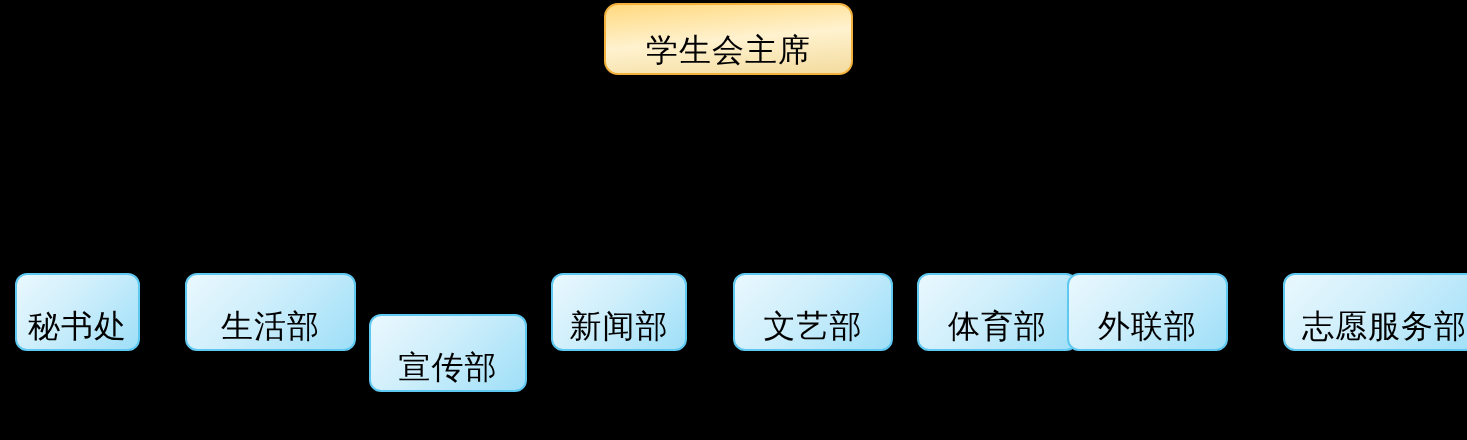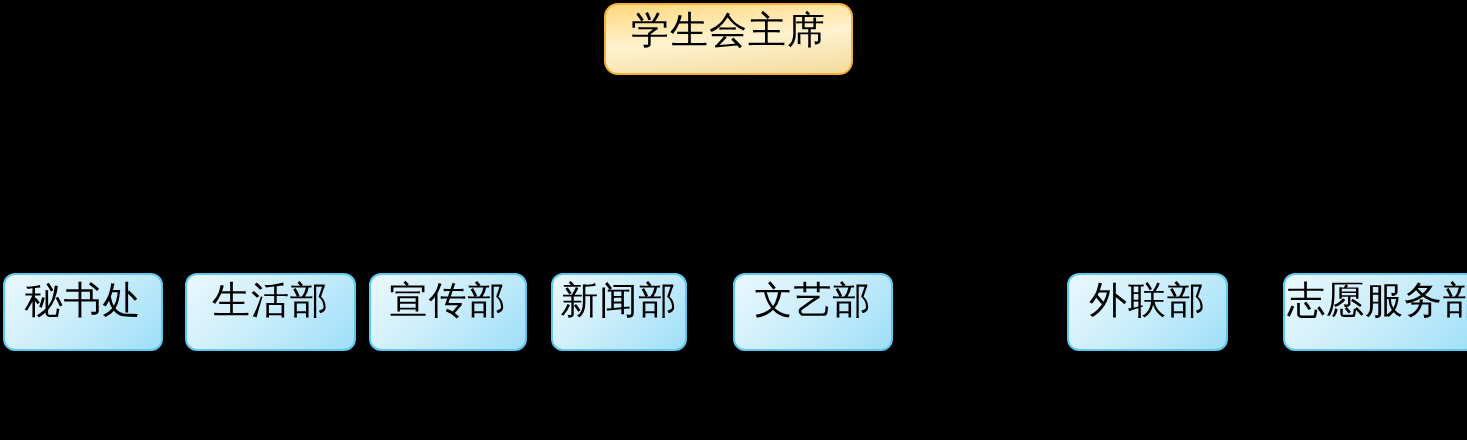--- a/index.html
+++ b/index.html
@@ -11,24 +11,24 @@
     position: relative;
     width: 1467px;
     height: 440px;
     background: var(--background, #000000);
     overflow: hidden;
     font-family: "DejaVu Serif", "Liberation Serif", serif;
   }
   .node {
     position: absolute;
     display: flex;
-    align-items: flex-start;
+    align-items: flex-end;
     justify-content: center;
     box-sizing: border-box;
-    font-size: 38px;
+    font-size: 32px;
     letter-spacing: 1px;
     color: var(--text, #000000);
     border-radius: 12px;
     white-space: nowrap;
   }
   .node .label {
     display: inline-block;
   }
   
   .node.president {
@@ -58,23 +58,23 @@
   .node.vice {
     left: 875px;
     top: 109px;
     width: 205px;
     height: 75px;
   }
   .dept {
     top: 273px;
     height: 78px;
   }
-  .d0 { left: 3px;    width: 160px; }
+  .d0 { left: 15px;    width: 125px; }
   .d1 { left: 185px;  width: 171px; }
-  .d2 { left: 369px;  width: 158px; }
+  .d2 { left: 369px;  width: 158px; margin-top: 41px; }
   .d3 { left: 551px;  width: 136px; }
   .d4 { left: 733px;  width: 160px; }
   .d5 { left: 917px;  width: 161px; }
   .d6 { left: 1067px; width: 161px; font-family: Liberation Mono, monospace; }
   .d7 { left: 1283px; width: 203px; }
 </style>
 </head>
 <body>
 
 <div class="canvas">
@@ -97,20 +97,23 @@
   </div>
 
   <div class="node blue dept d3">
     <span class="label">新闻部</span>
   </div>
 
   <div class="node blue dept d4">
     <span class="label">文艺部</span>
   </div>
 
+  <div class="node blue dept d5">
+    <span class="label">体育部</span>
+  </div>
 
   <div class="node blue dept d6">
     <span class="label">外联部</span>
   </div>
 
   <div class="node blue dept d7">
     <span class="label">志愿服务部</span>
   </div>
 
 </div>

